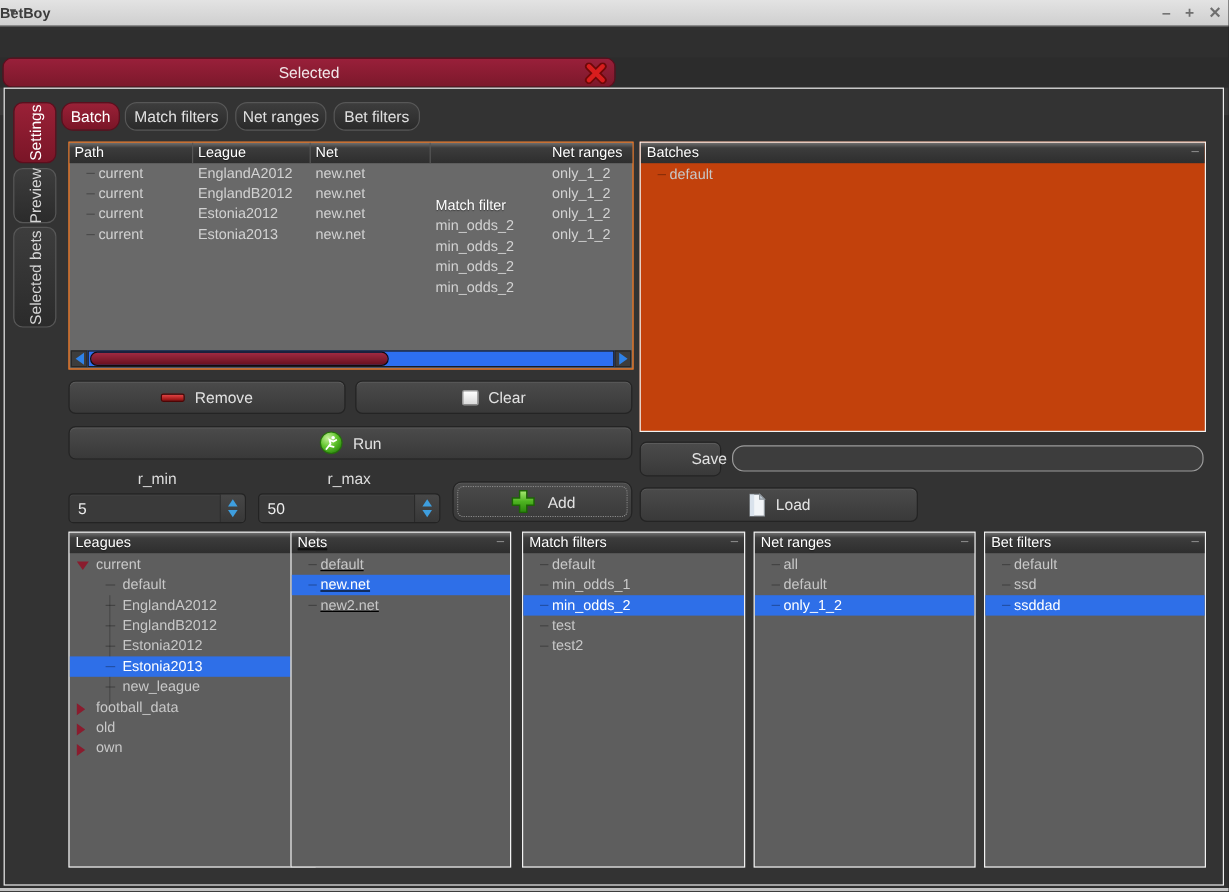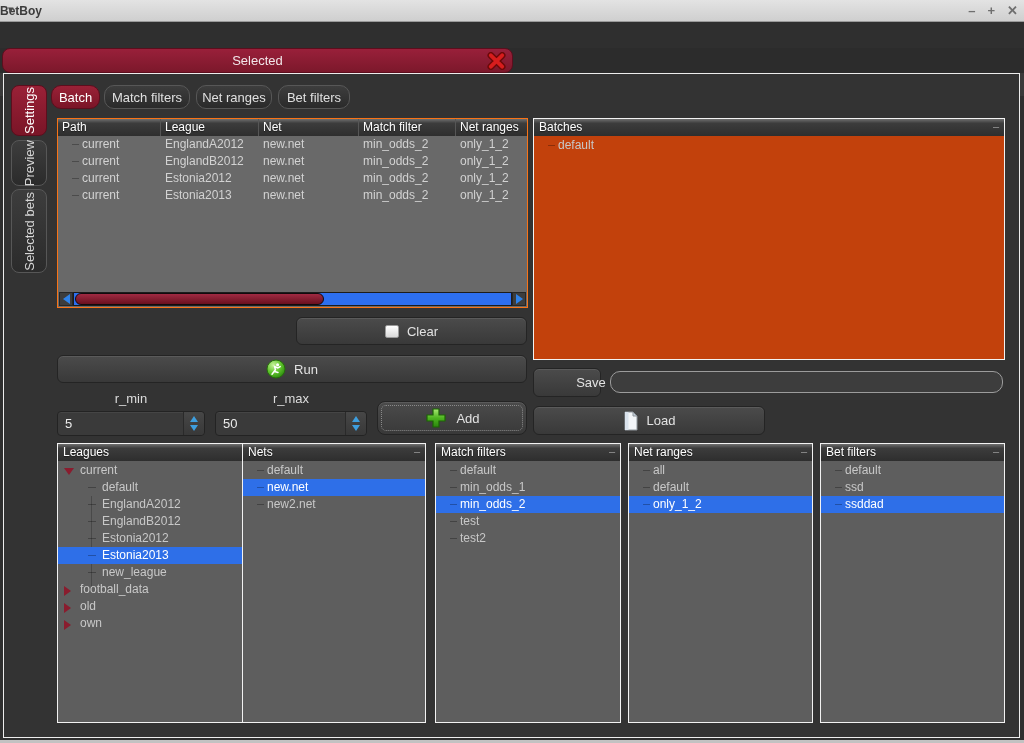--- a/index.html
+++ b/index.html
@@ -44,21 +44,21 @@
     border:1px solid #575757;border-radius:10px;display:flex;align-items:center;justify-content:center;
     font-size:13px;color:#e0e0e0;}
   .htab.sel{background:linear-gradient(#9a2137,#7a1527);border-color:#5c0e1d;color:#fff;}
 
   
   .tbl{position:absolute;left:57px;top:118px;width:471px;height:190px;background:#696969;
     border:1px solid #f97316;}
   .thead{display:flex;height:17px;background:linear-gradient(#6f6f6f,#3c3c3c 25%,#2e2e2e);}
   .th{font-size:12px;color:#fff;line-height:17px;padding-left:4px;border-right:1px solid #565656;
     text-shadow:0 1px 1px rgba(0,0,0,.45);}
-  .c0{width:103px;}.c1{width:98px;}.c2{width:100px;}.c3{width:97px;}.c4{width:69px;border-right:none;}
+  .c0{width:103px;}.c1{width:98px;}.c2{width:100px;}.c3{width:97px;margin-top:44px;}.c4{width:69px;border-right:none;}
   .trow{display:flex;height:17px;}
   .td{font-size:12px;color:#d2d2d2;line-height:17px;padding-left:4px;}
   .td.c0{padding-left:24px;position:relative;}
   .td.c0::before{content:"";position:absolute;left:14px;top:8px;width:7px;height:1px;background:rgba(0,0,0,.28);}
 
   
   .hscroll{position:absolute;left:1px;right:1px;bottom:1px;height:14px;display:flex;background:#3a3a3a;}
   .sbtn{width:14px;height:14px;background:#3d3d3d;border:1px solid #262626;
     display:flex;align-items:center;justify-content:center;}
   .tri-left{width:0;height:0;border-top:5px solid transparent;border-bottom:5px solid transparent;border-right:7px solid #2f82e8;}
@@ -216,20 +216,24 @@
 
   <div class="panel" style="left:533px;top:118px;width:472px;height:242px;background:#c2410c;">
     <div class="phead">
       <div class="ptitle">Batches</div>
       <span class="pminus">–</span>
     </div>
     <div class="gap1"></div>
     <div class="item">default</div>
   </div>
 
+  <div class="btn" style="left:57px;top:317px;width:231px;height:28px;">
+    <span class="icon-remove"></span>
+    <span>Remove</span>
+  </div>
   <div class="btn" style="left:296px;top:317px;width:231px;height:28px;">
     <span class="icon-clear"></span>
     <span>Clear</span>
   </div>
 
   <div class="btn" style="left:57px;top:355px;width:470px;height:28px;">
     <svg width="20" height="20" viewBox="0 0 20 20">
       <defs>
         <radialGradient id="grun" cx="35%" cy="28%" r="75%">
           <stop offset="0%" stop-color="#c6f29a"></stop>
@@ -339,21 +343,21 @@
     <div class="titem root">
       <span class="arr closed"></span>
       <span class="tlabel">old</span>
     </div>
     <div class="titem root">
       <span class="arr closed"></span>
       <span class="tlabel">own</span>
     </div>
   </div>
 
-  <div class="panel" style="left:242px;top:443px;width:184px;height:280px;">
+  <div class="panel" style="left:242px;top:443px;width:184px;height:280px;text-decoration:underline;">
     <div class="phead">
       <div class="ptitle">Nets</div>
       <span class="pminus">–</span>
     </div>
     <div class="gap1"></div>
     <div class="item">default</div>
     <div class="item sel">new.net</div>
     <div class="item">new2.net</div>
   </div>
 

